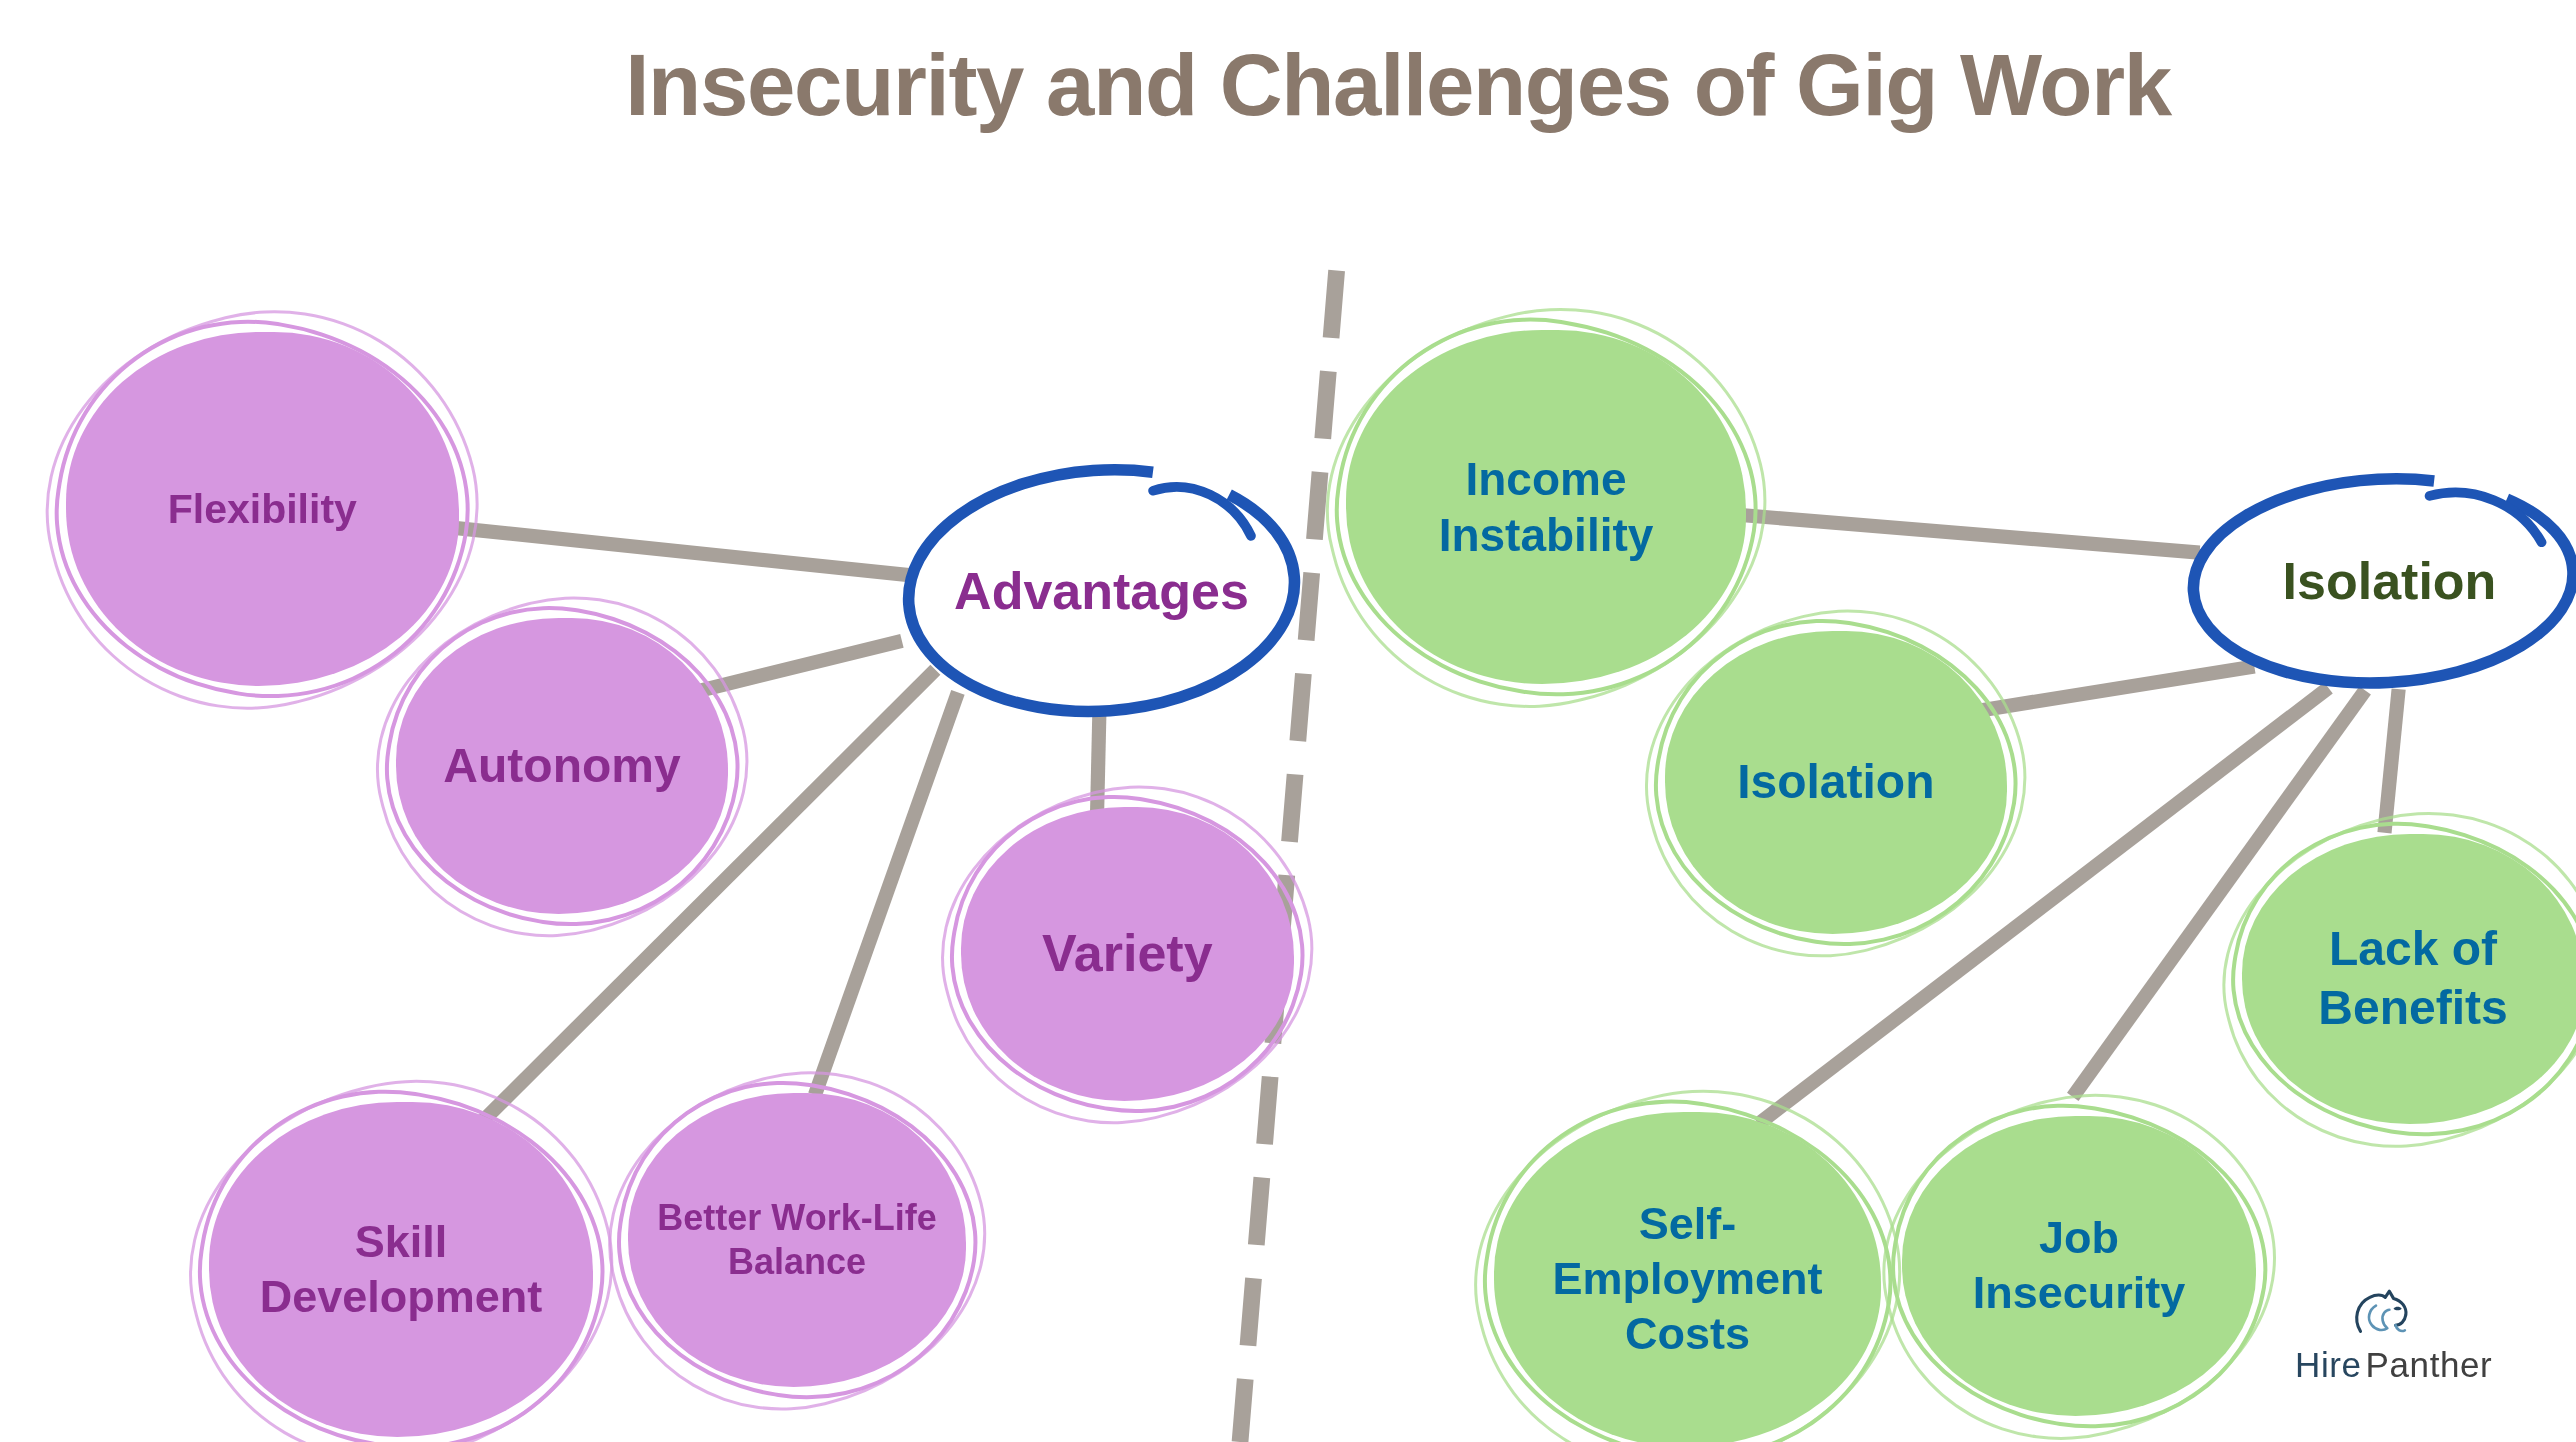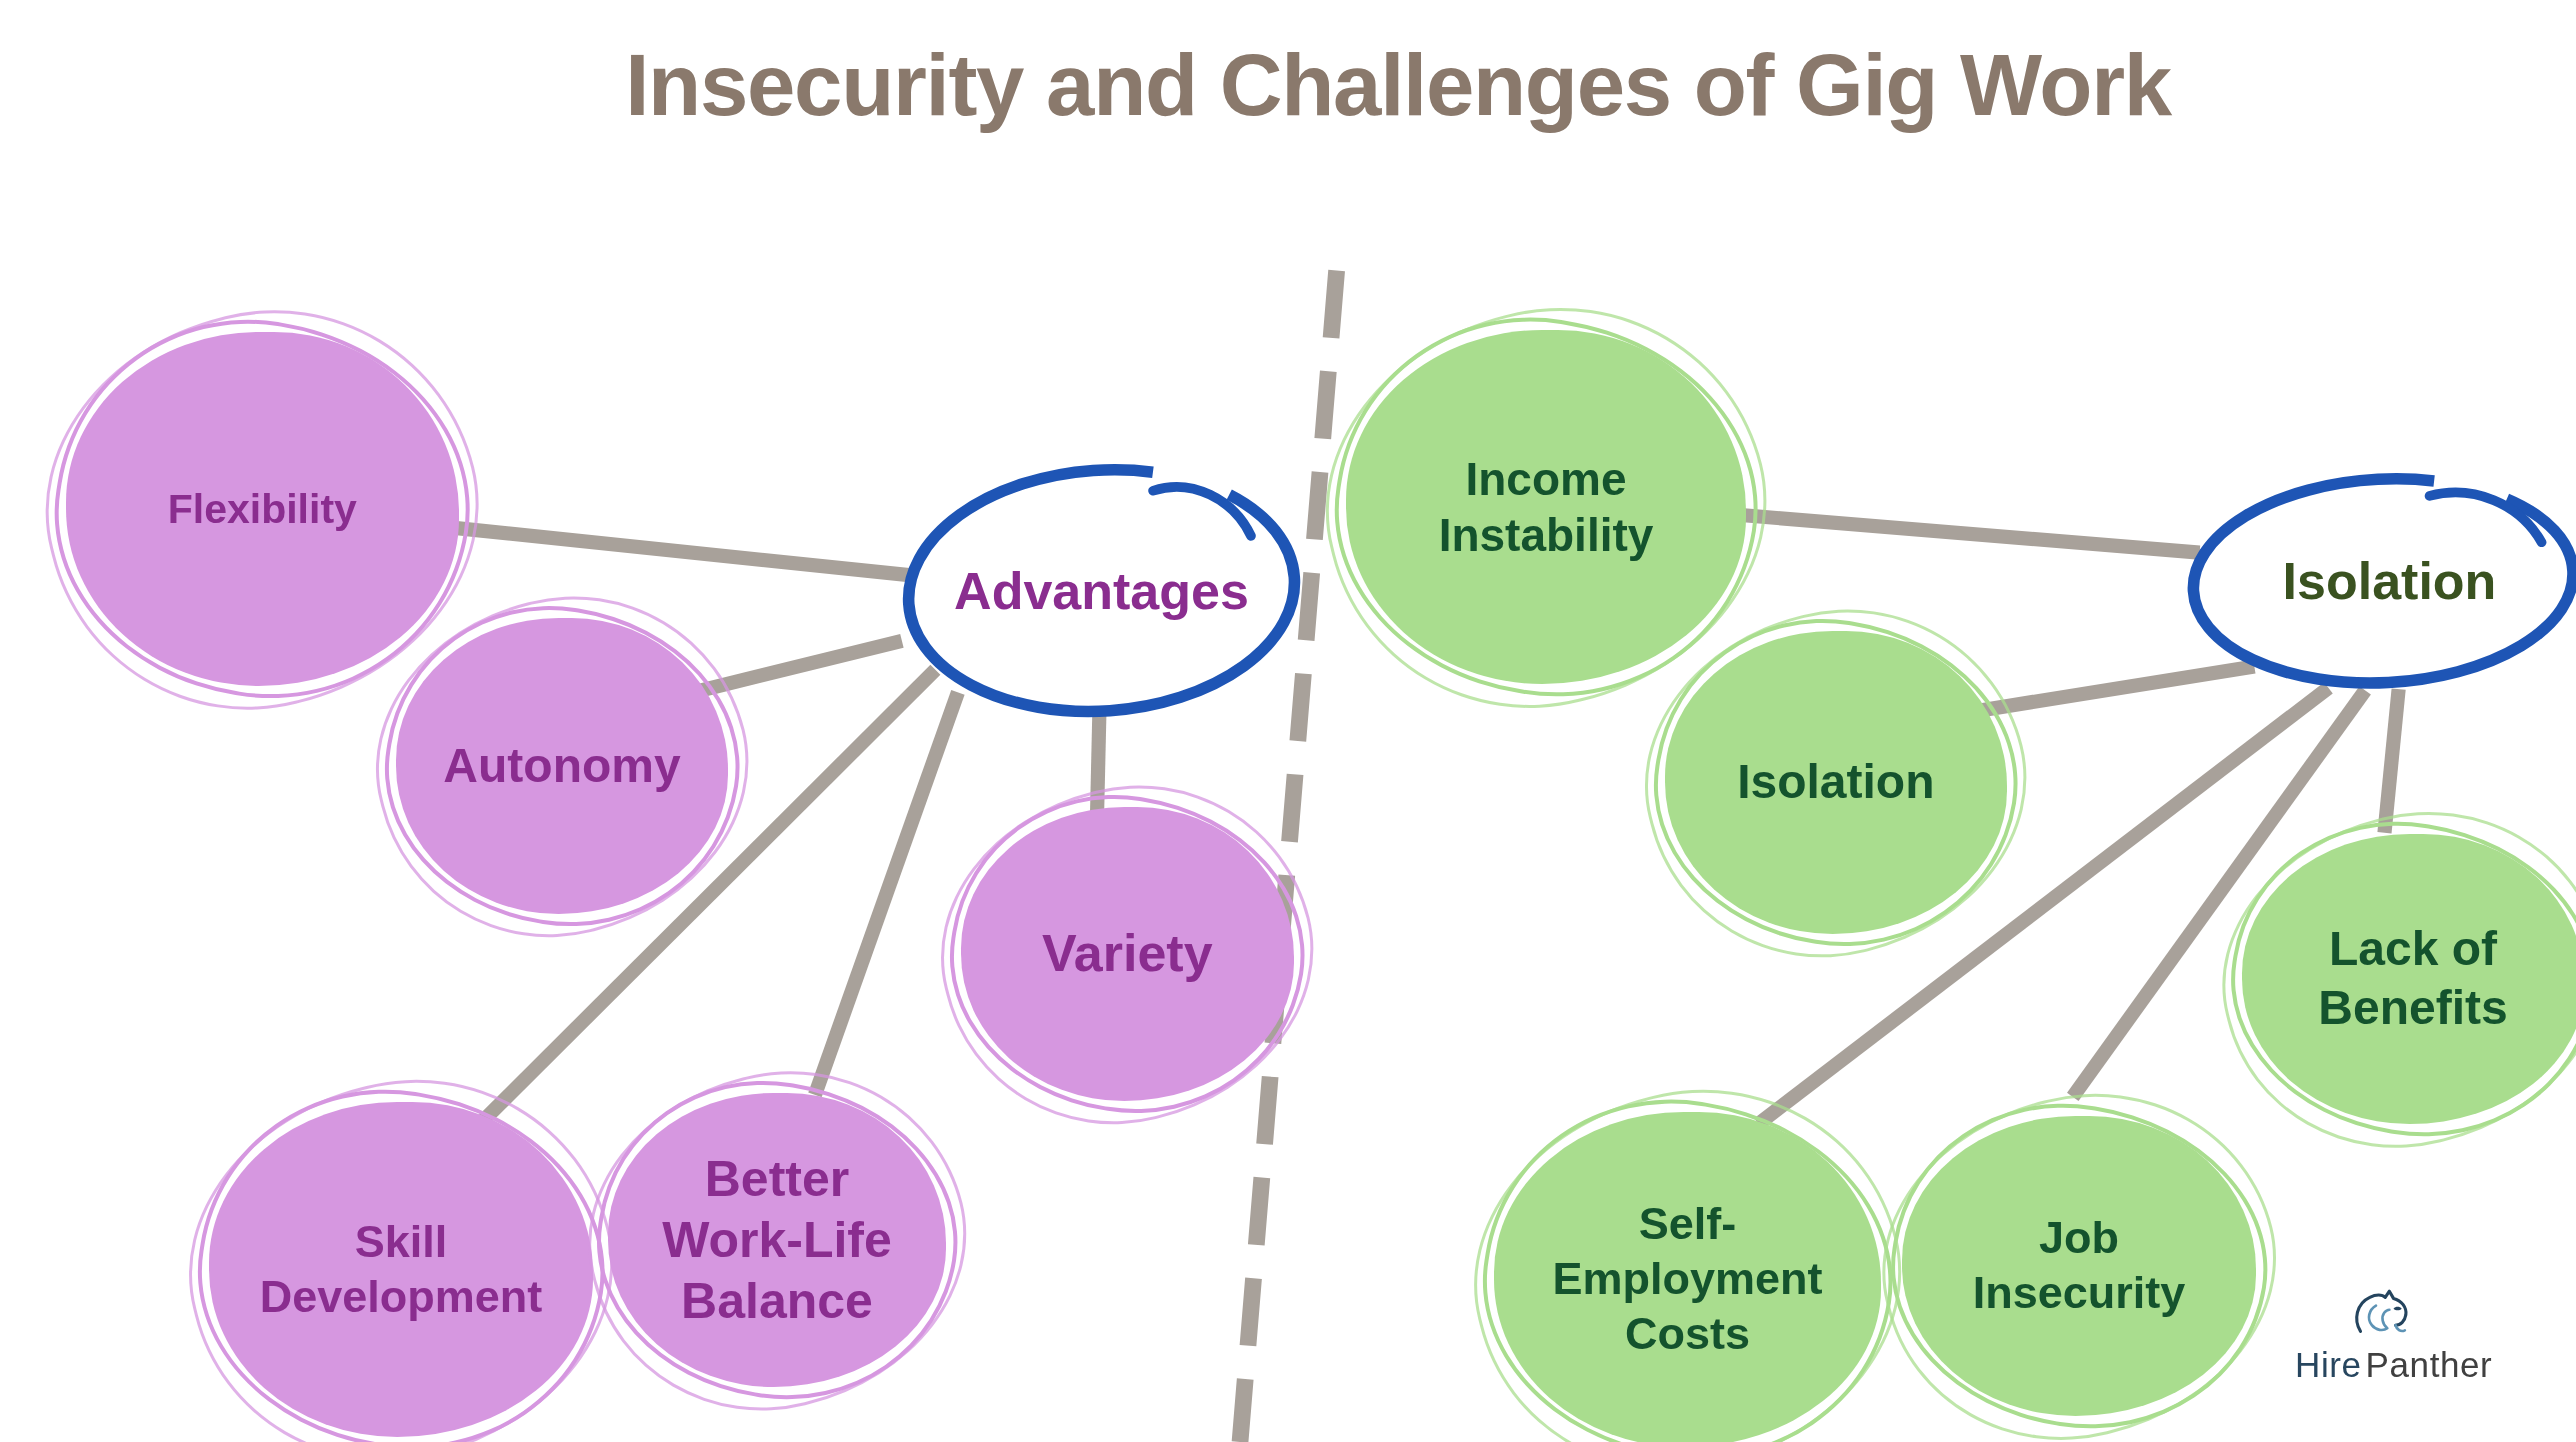--- a/index.html
+++ b/index.html
@@ -40,21 +40,21 @@
     transform:rotate(9deg);
   }
   .bubble::after{
     content:"";position:absolute;inset:-19.3px;
     border:3.9px solid var(--fill);
     border-radius:52% 48% 53% 47% / 47% 53% 48% 52%;
     transform:rotate(-14deg);
     opacity:.75;
   }
   .purple{--fill:#d697e0;background:var(--fill);color:#8a2d8f;}
-  .green{--fill:#a9dd8e;background:var(--fill);color:#14532d;}
+  .green{--fill:#a9dd8e;background:var(--fill);color:#0369a1;}
 
   .oval-label{
     position:absolute;
     width:309px;height:77px;
     display:flex;align-items:center;justify-content:center;
     font-size:52px;font-weight:bold;
     white-space:nowrap;
   }
   .adv-label{color:#8a2d8f;}
   .chal-label{color:#3a5220;}
@@ -119,21 +119,21 @@
 
   <div class="bubble purple" style="left:66px;top:332px;width:354px;height:354px;font-size:41px;padding:0 19.3px;">
     <span>Flexibility</span>
   </div>
   <div class="bubble purple" style="left:396px;top:618px;width:296px;height:296px;font-size:48px;padding:0 18px;">
     <span>Autonomy</span>
   </div>
   <div class="bubble purple" style="left:209px;top:1102px;width:335px;height:335px;font-size:45px;padding:0 24.5px;">
     <span>Skill Development</span>
   </div>
-  <div class="bubble purple" style="left:608px;top:1093px;width:294px;height:294px;font-size:50px;padding:0 22px;justify-content:flex-end;">
+  <div class="bubble purple" style="left:628px;top:1093px;width:294px;height:294px;font-size:36px;padding:0 22px;justify-content:flex-end;">
     <span>Better Work-Life Balance</span>
   </div>
   <div class="bubble purple" style="left:961px;top:807px;width:294px;height:294px;font-size:52px;padding:0 19.3px;">
     <span>Variety</span>
   </div>
 
   <div class="bubble green" style="left:1346px;top:330px;width:354px;height:354px;font-size:46px;padding:0 23px;">
     <span>Income Instability</span>
   </div>
   <div class="bubble green" style="left:1665px;top:631px;width:303px;height:303px;font-size:48px;padding:0 19.3px;">

